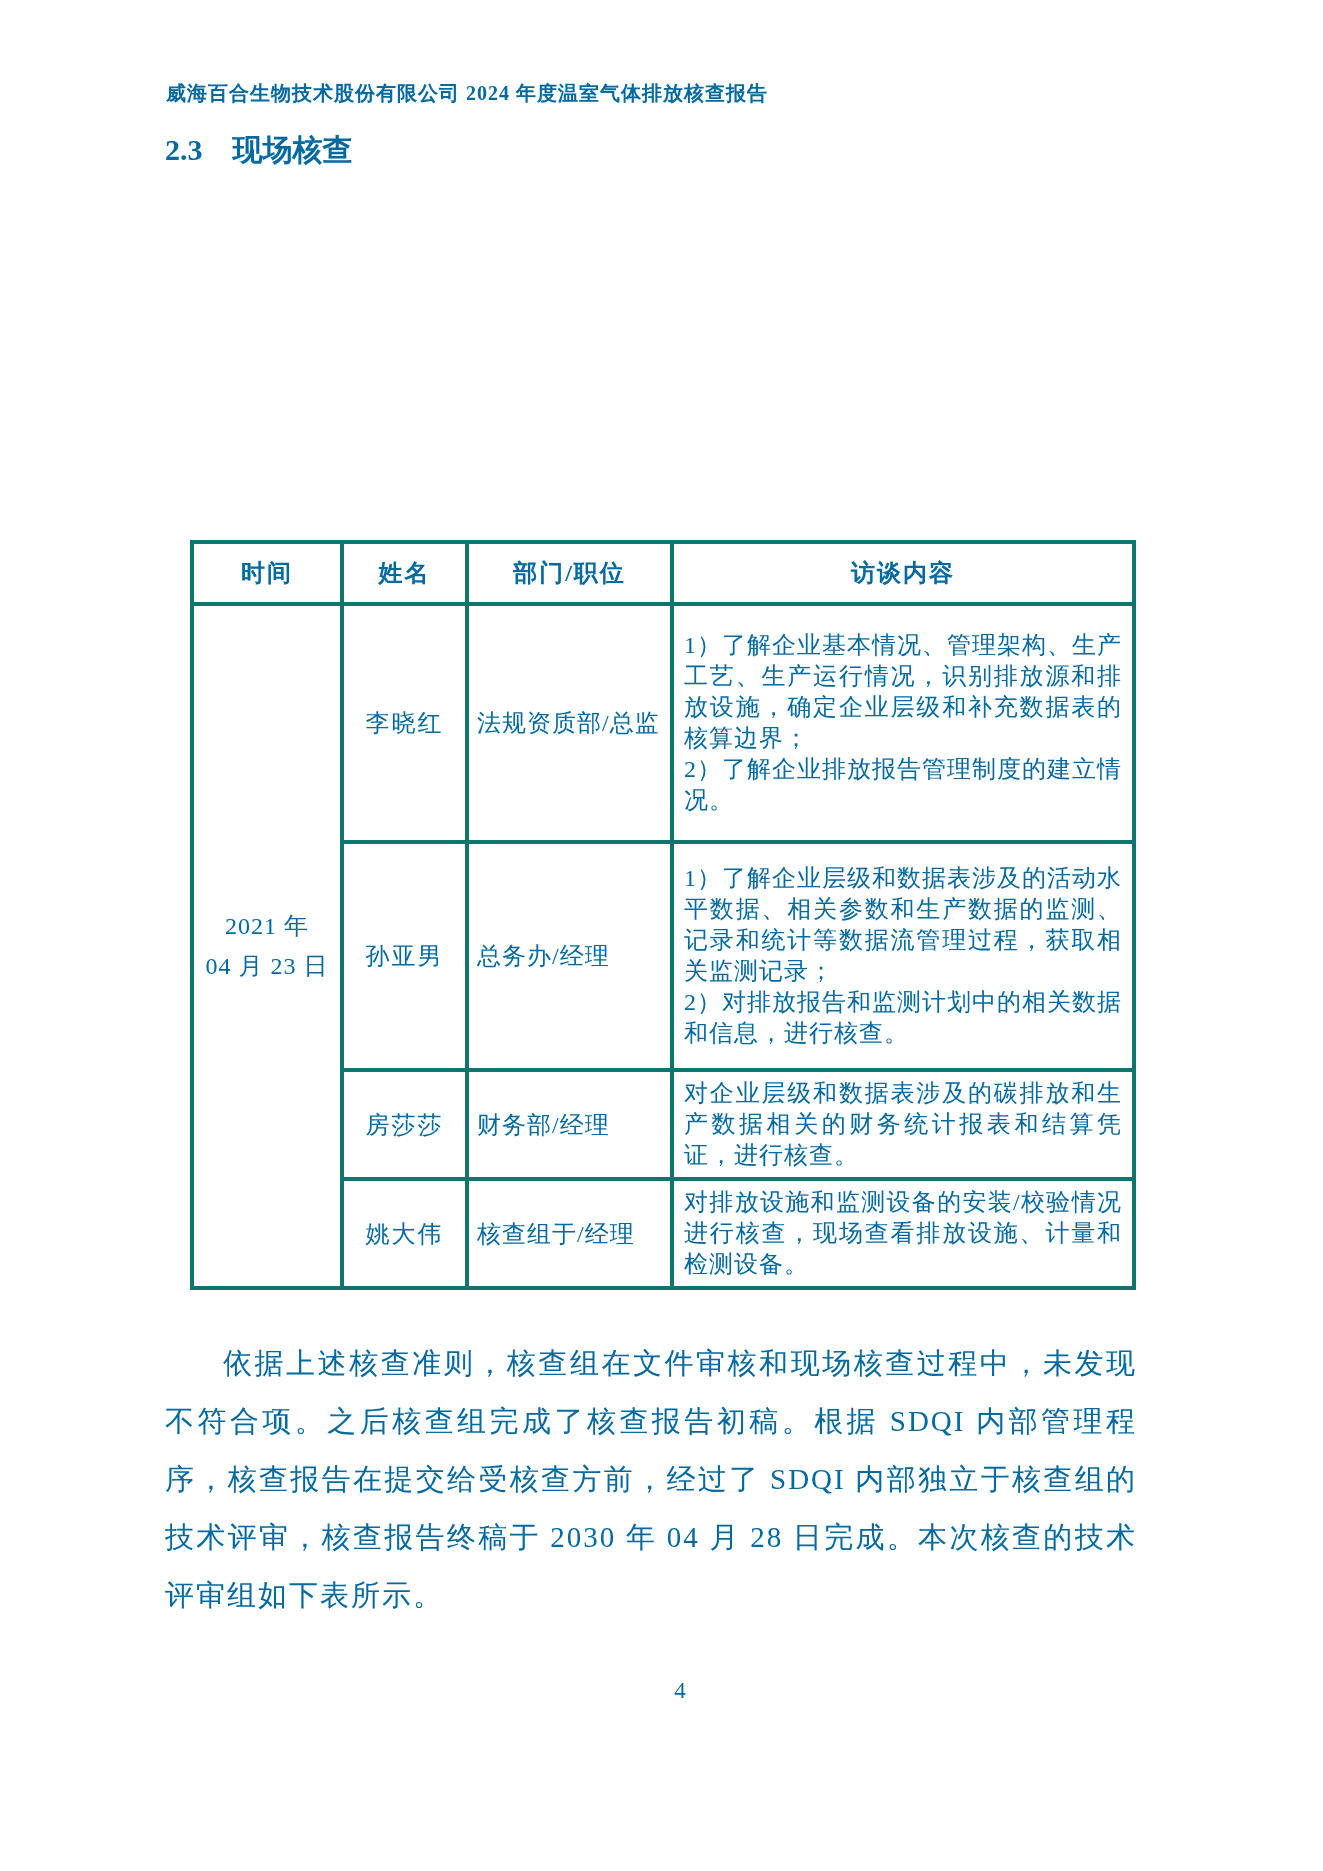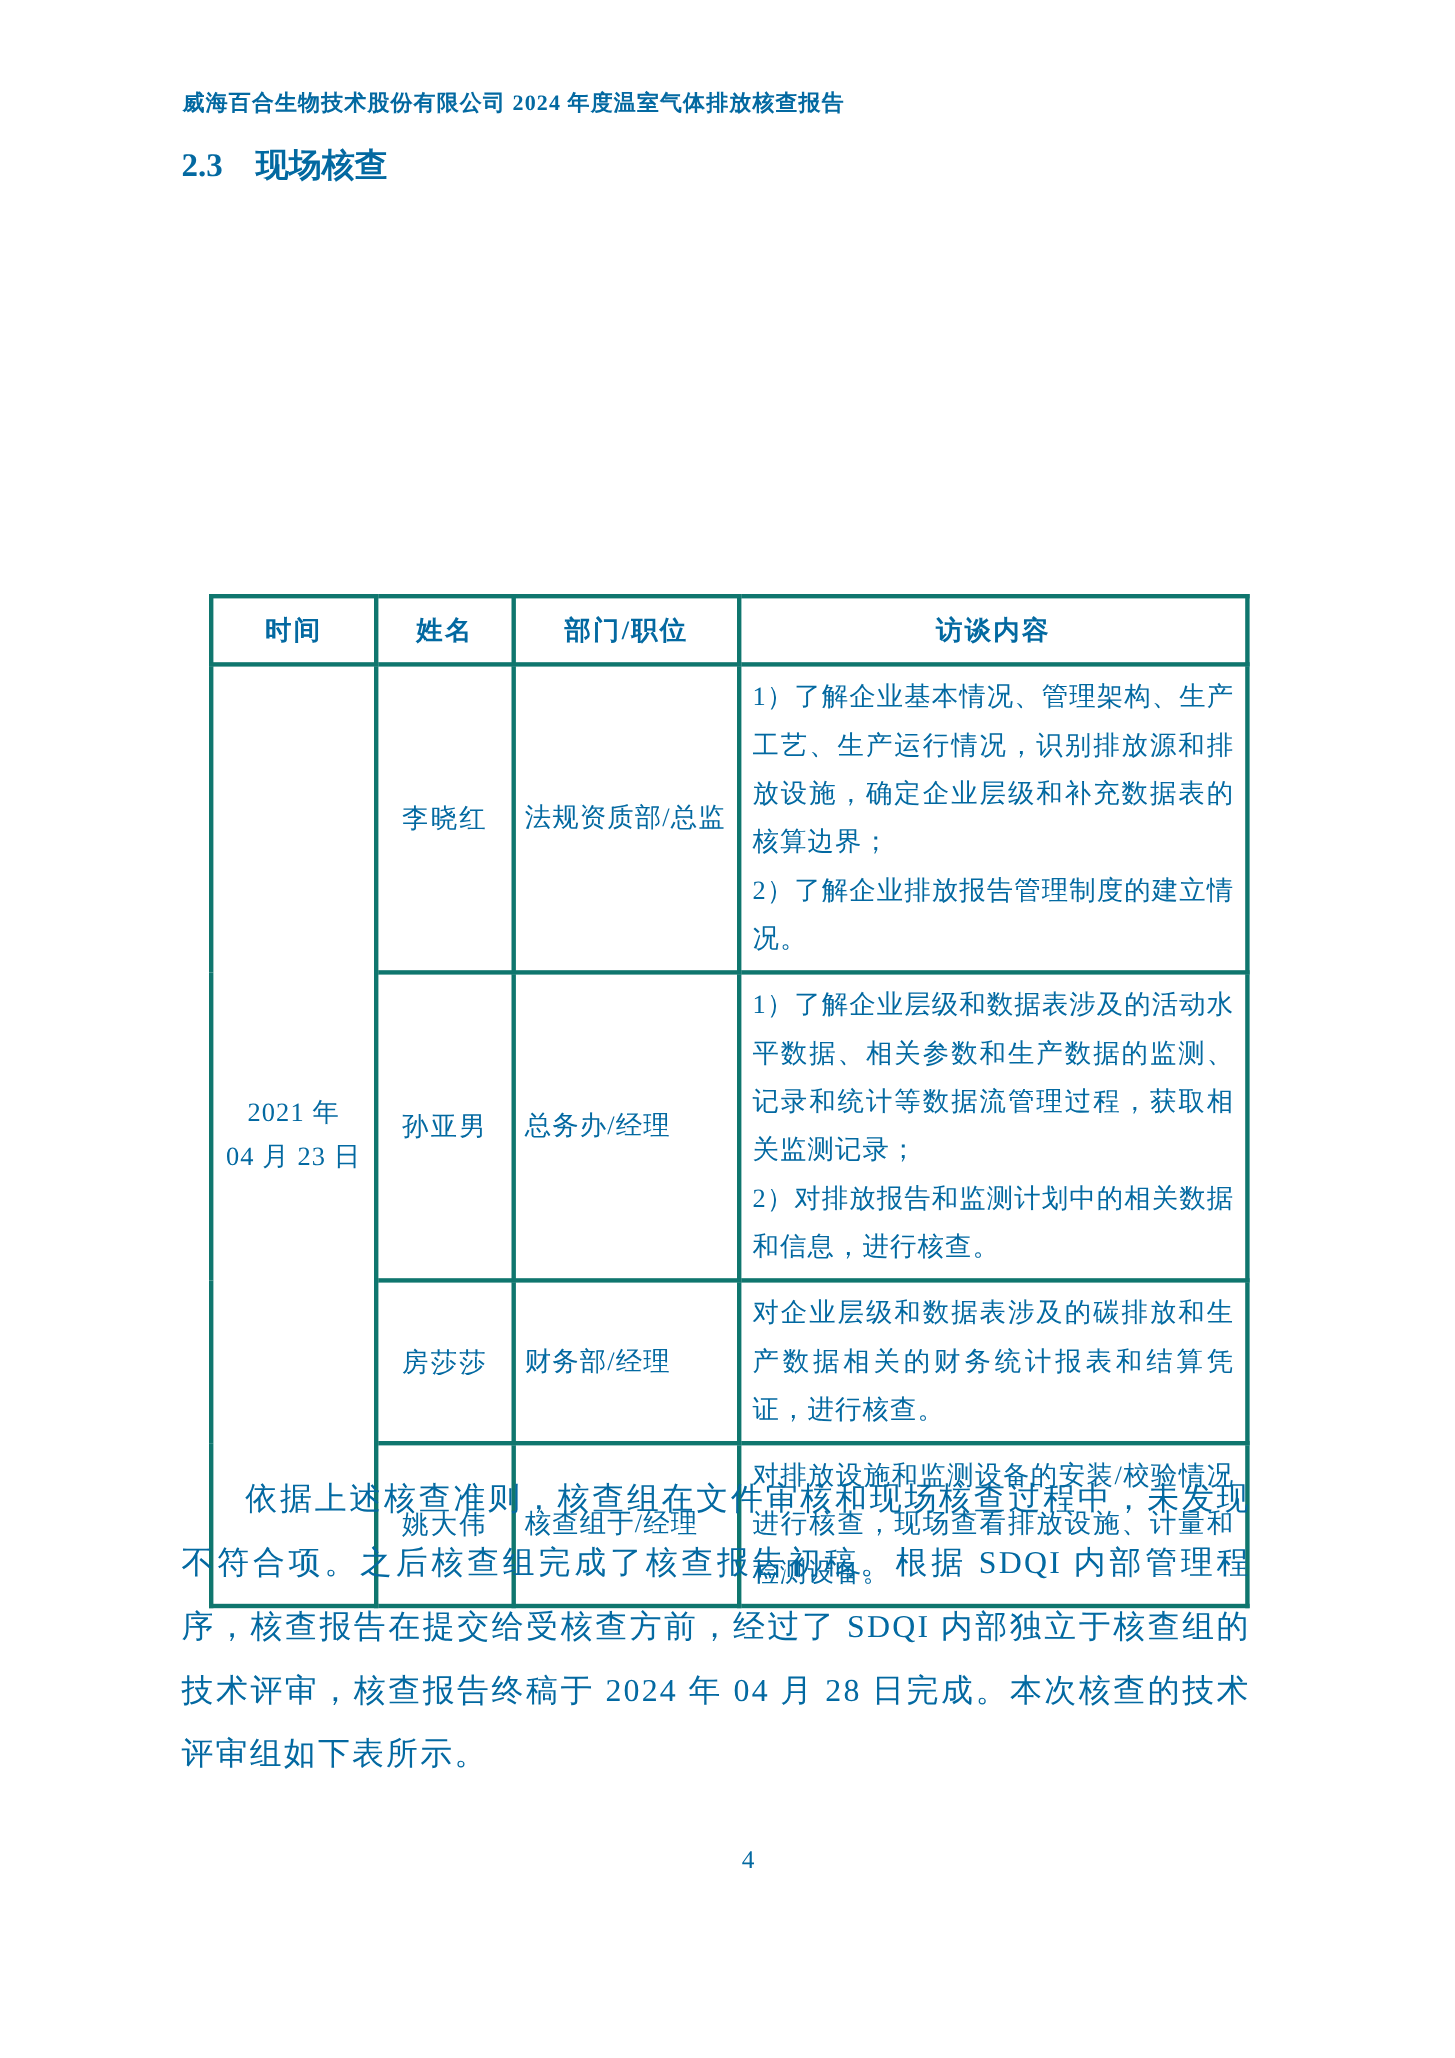--- a/index.html
+++ b/index.html
@@ -91,21 +91,21 @@
   }
   td.dept-cell {
     text-align: left;
     padding: 6px 8px;
     line-height: 34px;
     letter-spacing: 1px;
   }
   td.content-cell {
     text-align: justify;
     padding: 6px 10px;
-    line-height: 44px;
+    line-height: 31px;
     letter-spacing: 1px;
     white-space: pre-line;
   }
   tr.row-1 { height: 238px; }
   tr.row-2 { height: 228px; }
   tr.row-3 { height: 92px; }
   tr.row-4 { height: 98px; }
   .page-number {
     position: absolute;
     left: 0;
@@ -167,17 +167,17 @@
       </tr>
       <tr class="row-4">
         <td class="name-cell">姚大伟</td>
         <td class="dept-cell">核查组于/经理</td>
         <td class="content-cell">对排放设施和监测设备的安装/校验情况进行核查，现场查看排放设施、计量和检测设备。</td>
       </tr>
     </tbody>
   </table>
 
 
-  <p class="body-para" id="para24">依据上述核查准则，核查组在文件审核和现场核查过程中，未发现不符合项。之后核查组完成了核查报告初稿。根据 SDQI 内部管理程序，核查报告在提交给受核查方前，经过了 SDQI 内部独立于核查组的技术评审，核查报告终稿于 2024 年 04 月 28 日完成。本次核查的技术评审组如下表所示。</p>
+  <p class="body-para" id="para24">依据上述核查准则，核查组在文件审核和现场核查过程中，未发现不符合项。之后核查组完成了核查报告初稿。根据 SDQI 内部管理程序，核查报告在提交给受核查方前，经过了 SDQI 内部独立于核查组的技术评审，核查报告终稿于 2030 年 04 月 28 日完成。本次核查的技术评审组如下表所示。</p>
 
   <div class="page-number">4</div>
 
 </div>
 
 </body></html>

